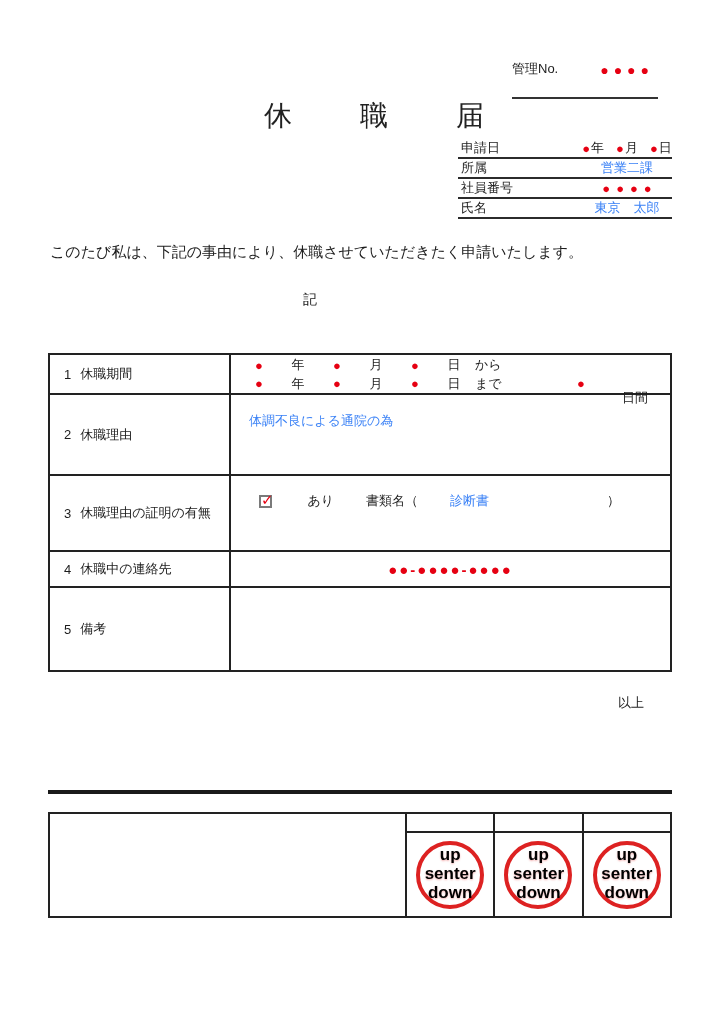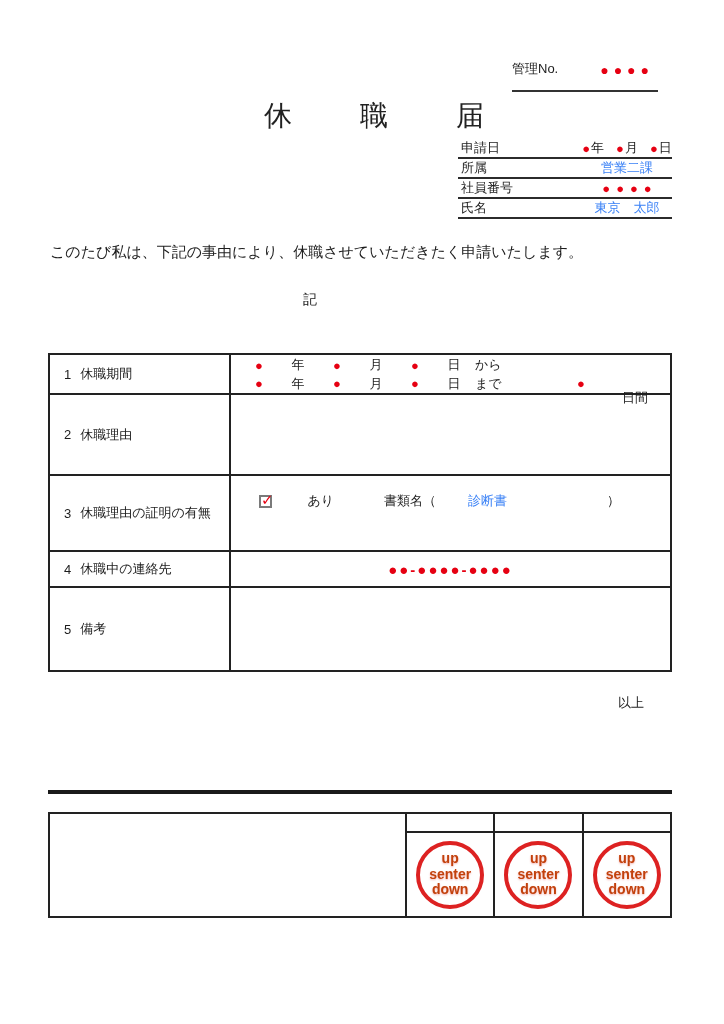--- a/index.html
+++ b/index.html
@@ -12,21 +12,21 @@
     color:#1c1c1c;
     overflow:hidden;
   }
   .red   { color:#3b82f6; }
   .dotred{ color:#e60012; }
 
   
   .mgmt {
     position:absolute; left:512px; top:60px; width:146px;
     display:flex; align-items:flex-end;
-    border-bottom:2px solid #333; padding-bottom:12px;
+    border-bottom:2px solid #333; padding-bottom:19px;
     font-size:13px;
   }
   .mgmt-value { margin-left:auto; margin-right:4px; letter-spacing:5px; font-size:14px; }
 
   
   .title {
     position:absolute; left:264px; top:97px;
     font-size:28px; letter-spacing:68px; white-space:nowrap;
     font-weight:normal; color:#222;
   }
@@ -75,21 +75,21 @@
   .reason { position:absolute; top:17px; left:18px; }
 
   .proof { padding:14px 0 0 28px; height:100%; }
   .pfline { display:flex; align-items:center; height:22px; }
   .cb {
     width:13px; height:13px; border:2px solid #7a7a7a; position:relative;
     background:#fff; flex-shrink:0;
   }
   .cb .chk { position:absolute; left:0px; top:-6px; font-size:15px; font-weight:bold; }
   .yes-no { margin-left:22px; width:40px;text-align:right; }
-  .doc-label { margin-left:50px; }
+  .doc-label { margin-left:32px; }
   .doc-value { margin-left:32px; }
   .paren-close { margin-left:auto; margin-right:50px; }
 
   .contact {
     height:100%; display:flex; align-items:center; justify-content:center;
     font-size:15px; font-weight:bold; letter-spacing:2px;
   }
 
   
   .closing { position:absolute; left:618px; top:694px; font-size:13px; }
@@ -102,21 +102,21 @@
     position:absolute; left:48px; top:812px; width:624px; height:106px;
     border:2px solid #222; display:flex;
   }
   .appr-left { width:357px; border-right:2px solid #222; flex-shrink:0; }
   .appr-col { flex:1; display:flex; flex-direction:column; border-right:2px solid #222; }
   .appr-col:last-child { border-right:none; }
   .appr-head { height:19px; border-bottom:2px solid #222; }
   .appr-body { flex:1; display:flex; align-items:center; justify-content:center; }
   .stamp {
     width:68px; height:68px; border:4px solid #dd2222; border-radius:50%;
-    color:#c2410c; font-weight:bold; font-size:14px; line-height:1.1;
+    color:#000000; font-weight:bold; font-size:17px; line-height:1.1;
     display:flex; flex-direction:column; align-items:center; justify-content:center;
     text-shadow:0 1px 2px rgba(221,34,34,0.35);
   }
 </style>
 </head>
 <body>
 
 <div class="page">
 
   <div class="mgmt">
@@ -195,20 +195,23 @@
           </div>
         </div>
       </div>
     </div>
 
     <div class="mrow r2">
       <div class="mlabel">
         <span>2</span>
         <span>休職理由</span>
       </div>
+      <div class="mcontent">
+        <span class="reason red">体調不良による通院の為</span>
+      </div>
     </div>
 
     <div class="mrow r3">
       <div class="mlabel">
         <span>3</span>
         <span>休職理由の証明の有無</span>
       </div>
       <div class="mcontent">
         <div class="proof">
           <div class="pfline">

